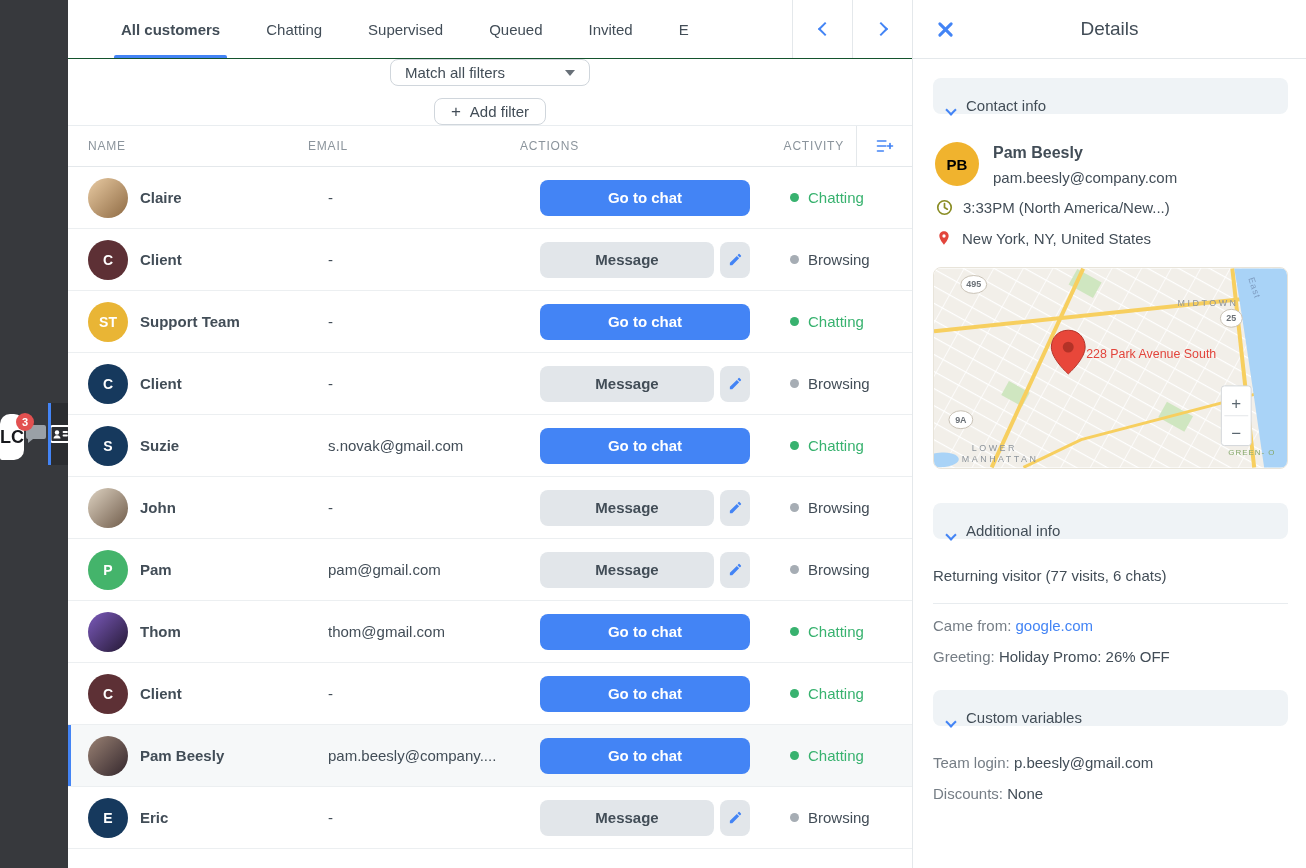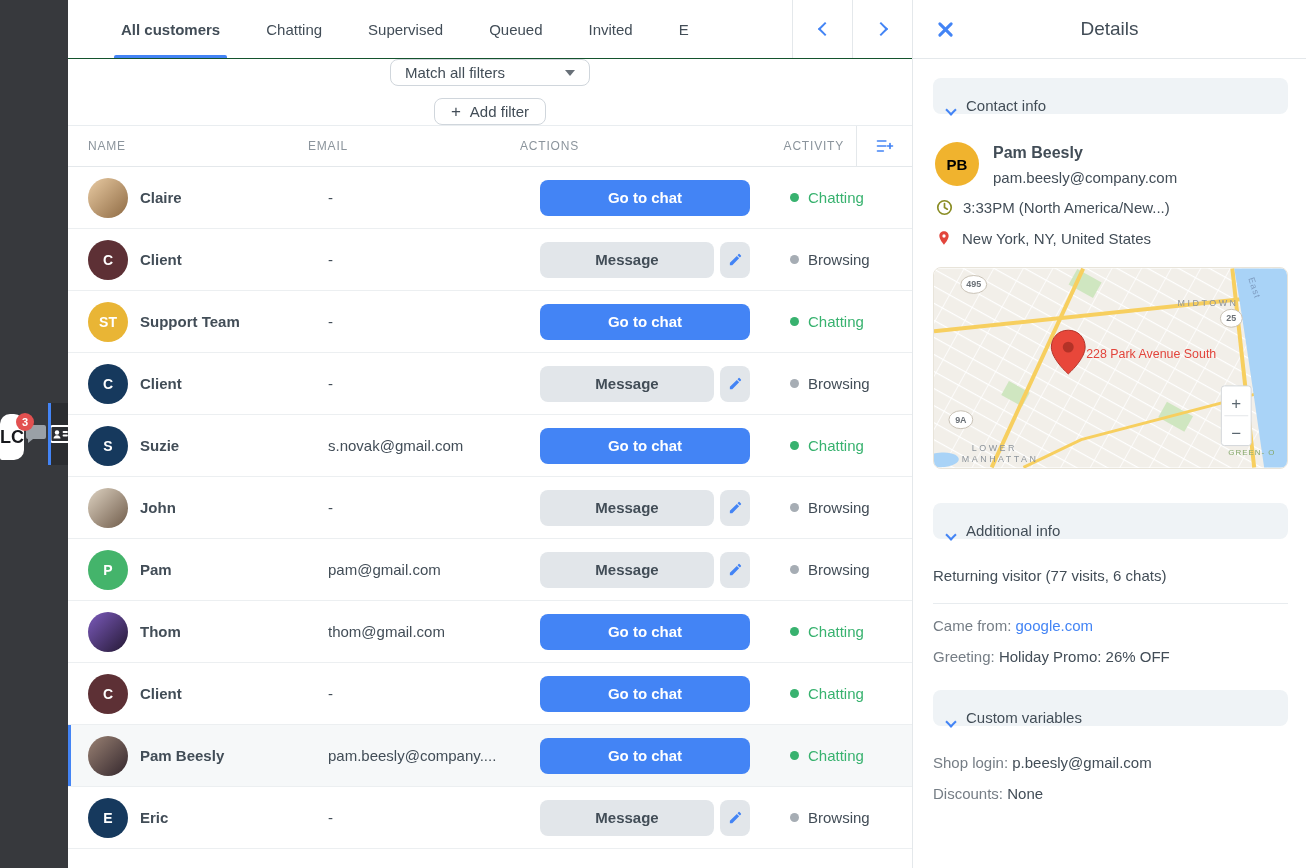--- a/index.html
+++ b/index.html
@@ -538,21 +538,21 @@
         <span class="klabel">Greeting:</span>
         <span class="kvalue">Holiday Promo: 26% OFF</span>
       </div>
 
       <div class="section-head sect-gap-2">
         <span class="chev-down"></span>
         <span>Custom variables</span>
       </div>
 
       <div class="kv after-head">
-        <span class="klabel">Shop login:</span>
+        <span class="klabel">Team login:</span>
         <span class="kvalue">p.beesly@gmail.com</span>
       </div>
       <div class="kv">
         <span class="klabel">Discounts:</span>
         <span class="kvalue">None</span>
       </div>
 
     </div>
   </aside>
 </div>

